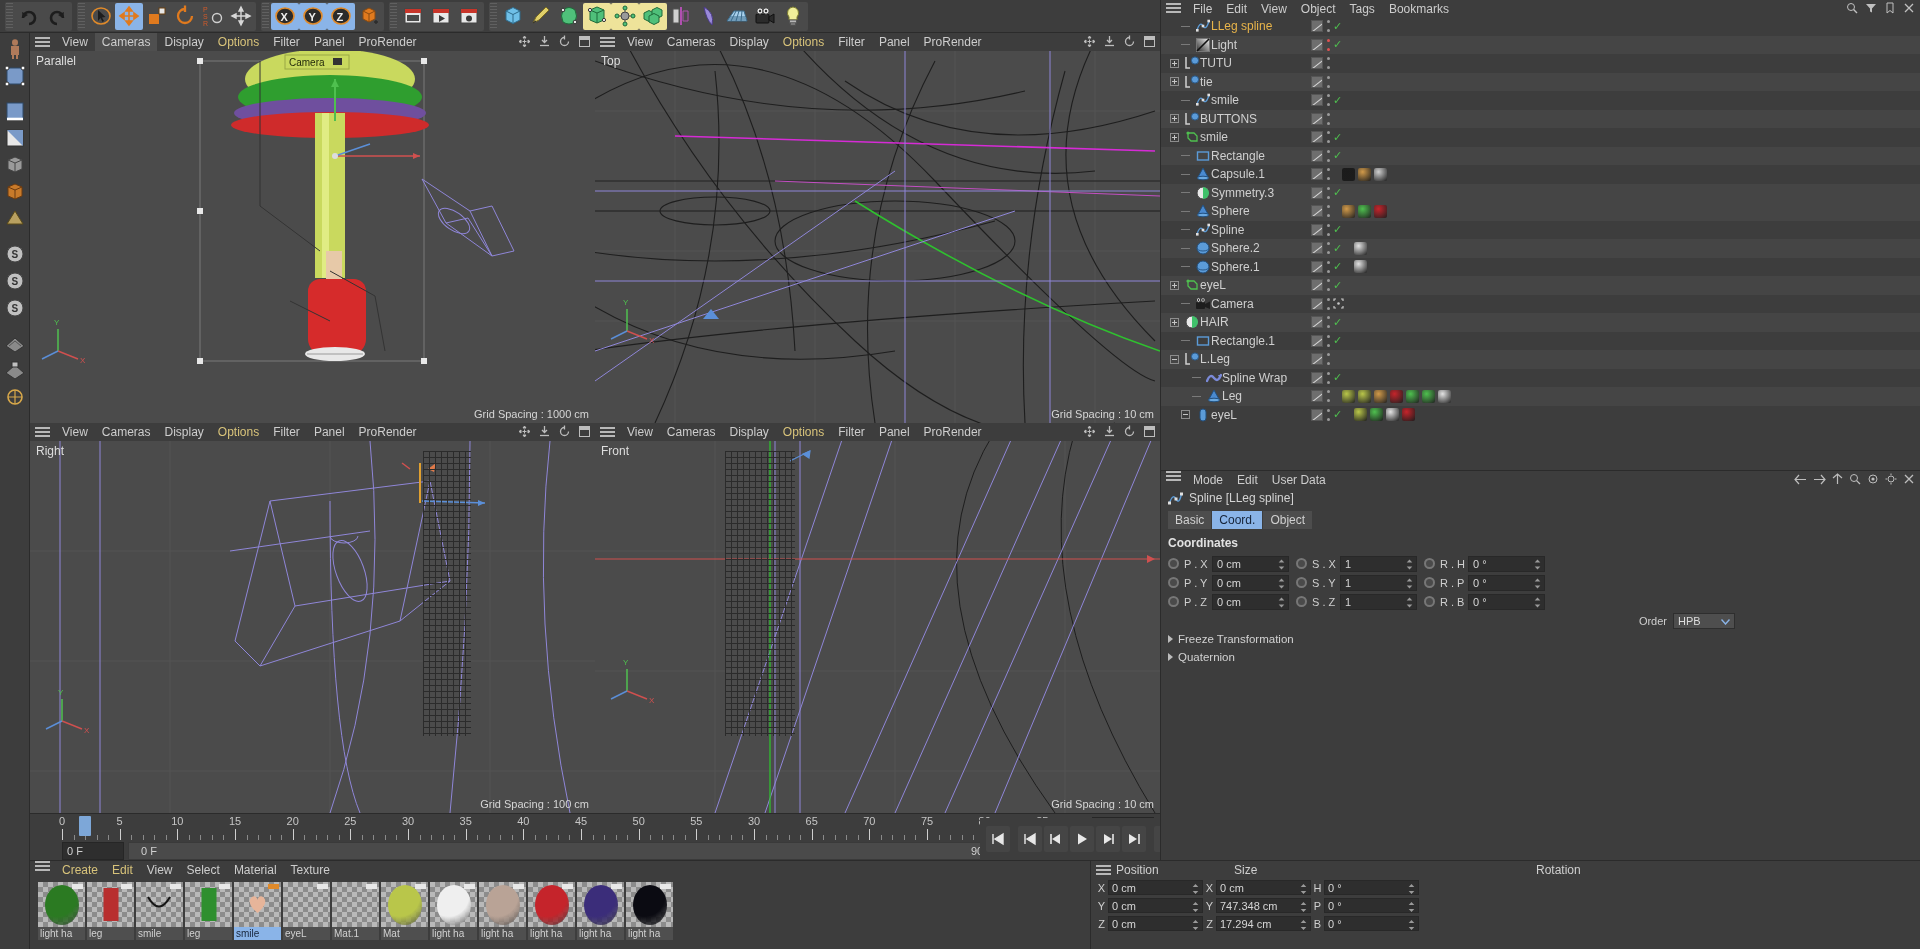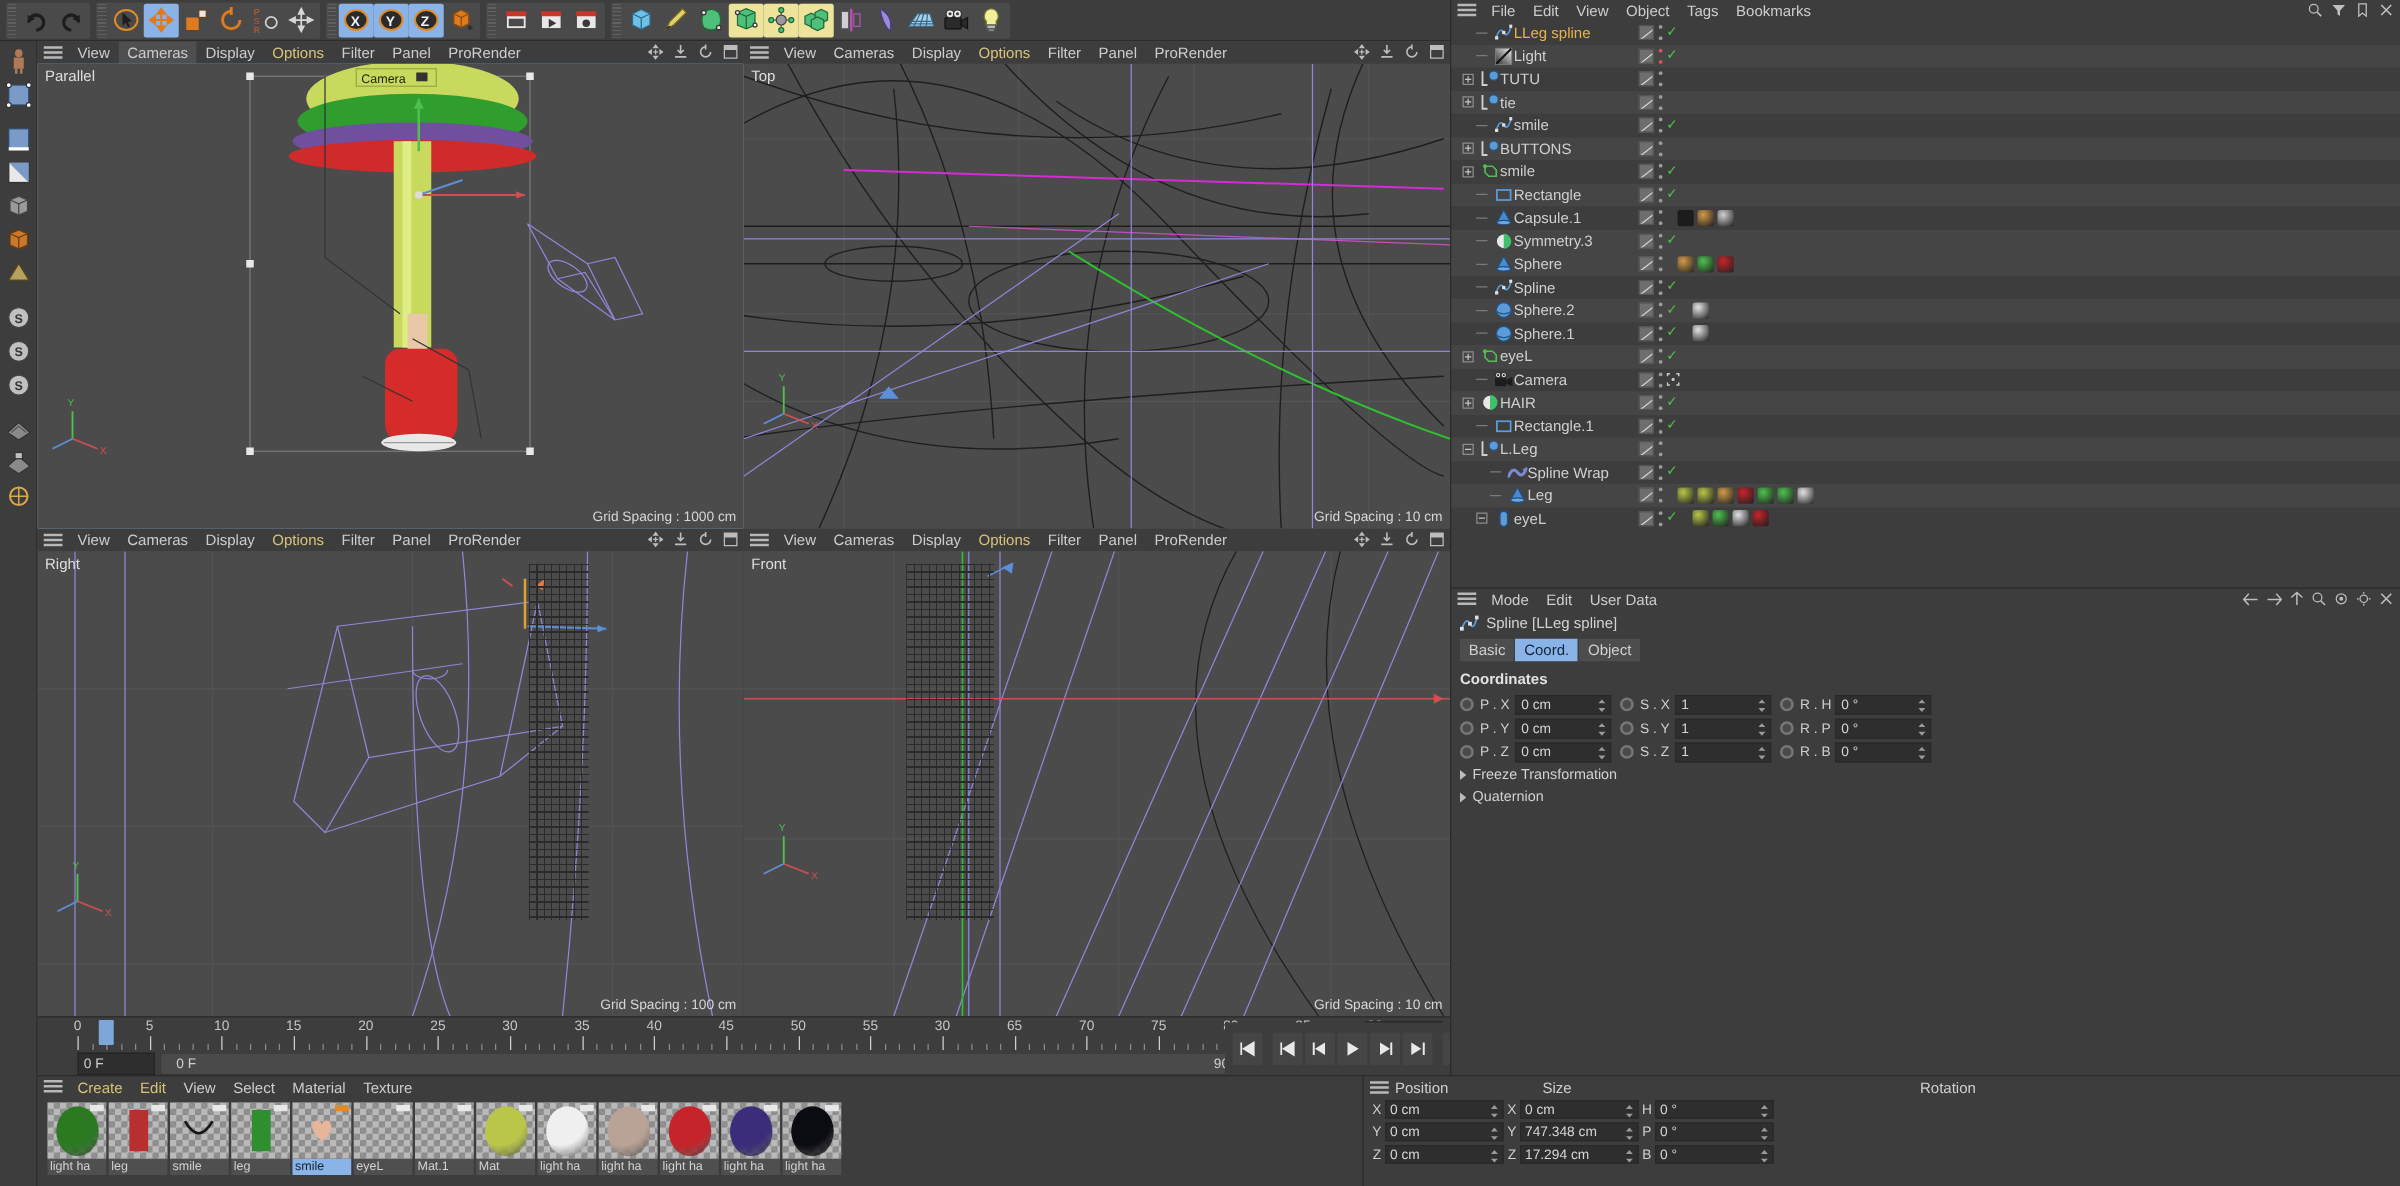--- a/index.html
+++ b/index.html
@@ -63,21 +63,21 @@
 
   
   #playbar { position:absolute; left:980px; top:818px; width:940px; height:42px; background:#3d3d3d;}
   .pbtn { width:24px; height:26px; margin:0 1px; display:flex; align-items:center; justify-content:center;
           background:#4a4a4a; border-radius:2px; cursor:pointer;}
   .pbtn.blue { background:#8ab4e8; }
   .pbtn.dark { background:#454545; }
 
   
   #matmgr { position:absolute; left:30px; top:860px; width:1060px; height:89px; background:#3d3d3d; border-top:1px solid #2b2b2b;}
-  #matbar { height:17px; display:flex; align-items:center; }
+  #matbar { height:17px; display:flex; }
   #matlist { display:flex; padding:4px 0 0 8px; gap:2px; }
   .mat { width:47px; }
   .mat-thumb { width:47px; height:45px; position:relative;
      background-image:
        linear-gradient(45deg,#8c8c8c 25%,transparent 25%,transparent 75%,#8c8c8c 75%),
        linear-gradient(45deg,#8c8c8c 25%,#b9b9b9 25%,#b9b9b9 75%,#8c8c8c 75%);
      background-size:10px 10px; background-position:0 0,5px 5px; overflow:hidden;}
   .mat-thumb .sphere { position:absolute; left:50%; top:50%; transform:translate(-50%,-50%);
      width:34px; height:40px; border-radius:50%; }
   .mat-corner { position:absolute; right:2px; top:2px; width:11px; height:5px; background:#e8e8e8; }
@@ -114,21 +114,21 @@
   .tagbox:after { content:""; position:absolute; left:-2px; top:5px; width:18px; height:1px; background:#d7d7d7; transform:rotate(-38deg); }
   .dots { width:4px; height:12px; display:flex; flex-direction:column; justify-content:space-between; align-items:center; }
   .dots b { width:3px; height:3px; border-radius:50%; background:#9b9b9b; display:block;}
   .dots.red b { background:#e05252; }
   .chk { font-size:11px; color:#4fc04f; line-height:11px; }
   .mtag { width:13px; height:13px; border-radius:2px; flex:0 0 auto;}
 
   
   #attrmgr { position:absolute; left:1160px; top:470px; width:760px; height:390px; background:#3d3d3d;
              border-left:1px solid #2b2b2b; border-top:1px solid #2b2b2b;}
-  #attrmenu { height:17px; display:flex; align-items:center; position:relative;}
+  #attrmenu { height:17px; display:flex; align-items:flex-start; position:relative;}
   #attrmenu .right-icons { position:absolute; right:5px; top:2px; display:flex; gap:6px; align-items:center;}
   .attr-title { display:flex; align-items:center; height:20px; padding-left:7px; gap:6px; }
   .attr-title span { font-size:12px; color:#d3d3d3; }
   .tabs { display:flex; padding-left:7px; margin-top:3px; gap:1px;}
   .tab { font-size:12px; color:#d0d0d0; padding:2px 7px; background:#4d4d4d; cursor:pointer;}
   .tab.active { background:#8ab4e8; color:#16243a; }
   .sect { font-size:12px; font-weight:bold; color:#e2e2e2; padding:7px 0 4px 7px; }
   .crow { display:flex; align-items:center; height:19px; padding-left:7px; }
   .radio { width:11px; height:11px; border-radius:50%; border:2px solid #777; background:#4a4a4a; flex:0 0 auto;}
   .clbl { font-size:11px; color:#cfcfcf; width:33px; text-align:left; padding-left:5px; flex:0 0 auto;}
@@ -1830,20 +1830,29 @@
           <div class="cin" style="width:77px">1<svg class="spin2" width="7" height="11" viewBox="0 0 7 11">
               <path d="M3.5 0.5 L6.3 3.6 H0.7 Z M3.5 10.5 L0.7 7.4 H6.3 Z" fill="#9a9a9a"></path>
             </svg></div>
           <span class="radio" style="margin-left:7px"></span>
           <span class="clbl">R . B</span>
           <div class="cin" style="width:77px">0 °<svg class="spin2" width="7" height="11" viewBox="0 0 7 11">
               <path d="M3.5 0.5 L6.3 3.6 H0.7 Z M3.5 10.5 L0.7 7.4 H6.3 Z" fill="#9a9a9a"></path>
             </svg></div>
         </div>
       </div>
+    <div class="crow" style="justify-content:flex-end;padding-right:185px;">
+      <span style="font-size:11px;color:#cfcfcf;margin-right:6px;">Order</span>
+      <div class="select" style="width:62px;">
+        <span>HPB</span>
+        <svg width="9" height="6" viewBox="0 0 9 6" style="position:absolute;right:4px;top:5px">
+            <path d="M0.5 0.5 L4.5 5 L8.5 0.5" stroke="#8ab4e8" stroke-width="1.4" fill="none"></path>
+          </svg>
+      </div>
+    </div>
     <div class="disc">
       <span class="tri"></span>
       <span>Freeze Transformation</span>
     </div>
     <div class="disc">
       <span class="tri"></span>
       <span>Quaternion</span>
     </div>
   </div>
 

